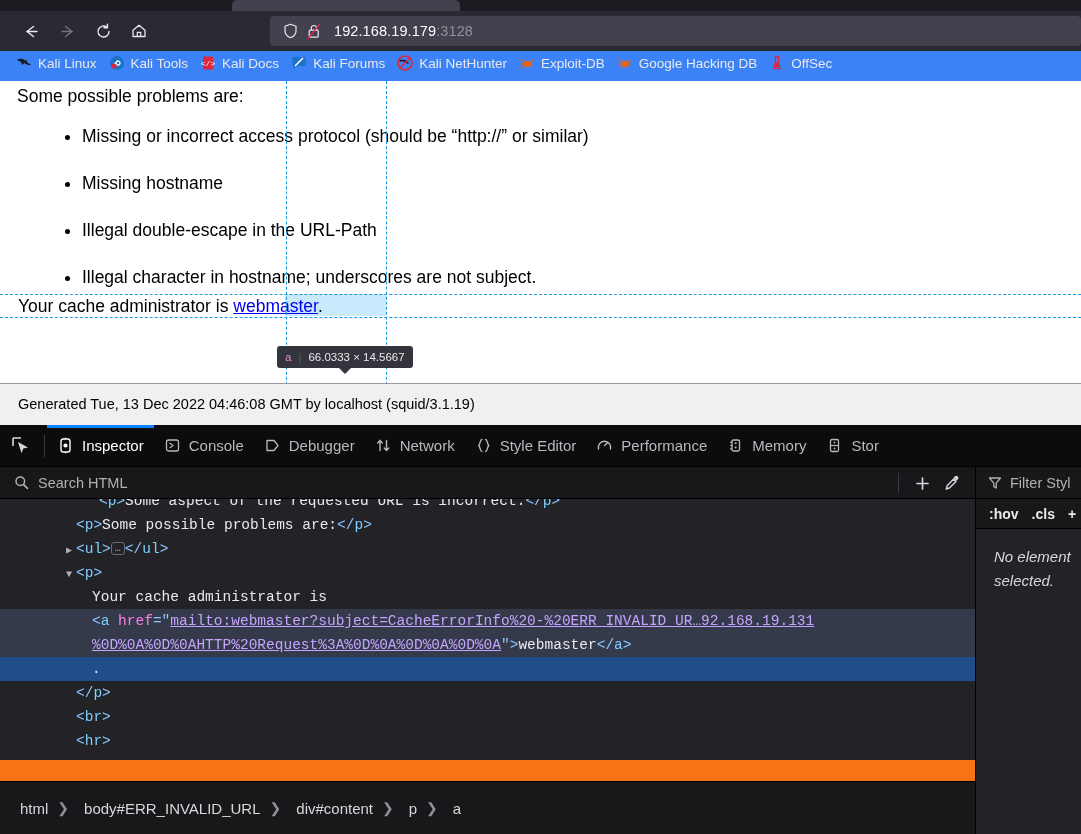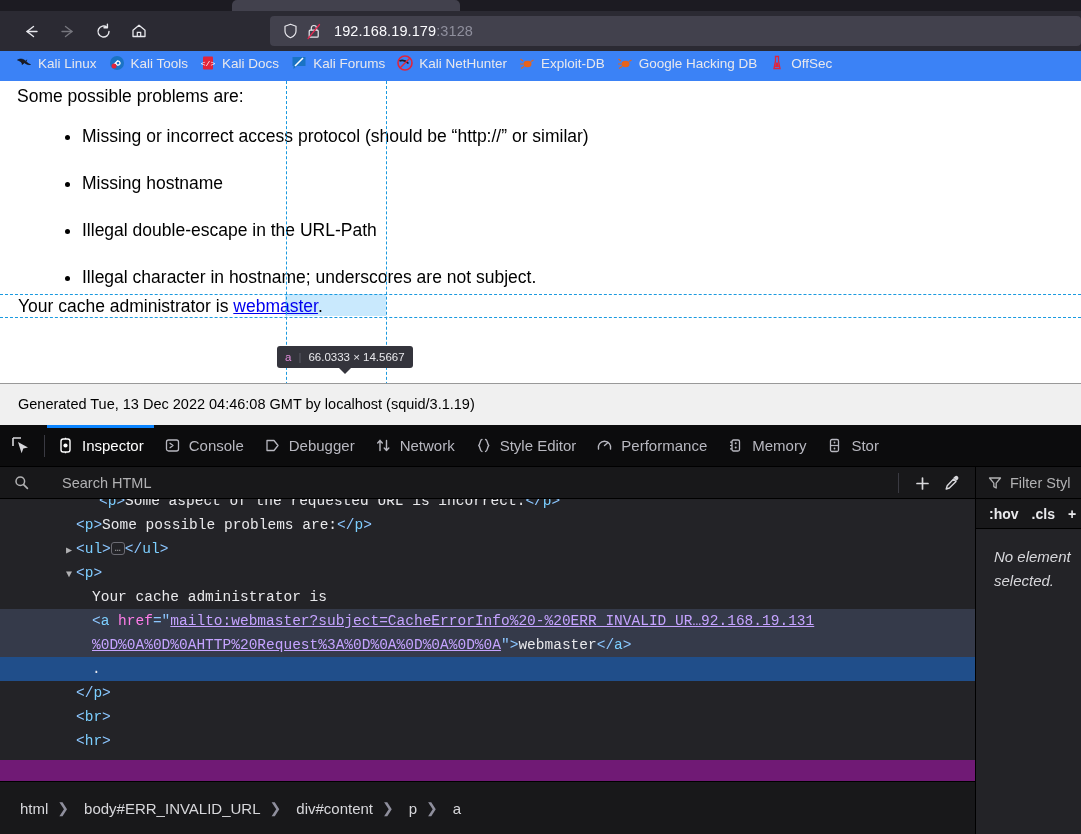--- a/index.html
+++ b/index.html
@@ -108,21 +108,21 @@
   .tooltip .dim { color: #e9e9ed; }
   .tooltip:after {
     content:''; position: absolute; left: 50%; margin-left:-6px; bottom: -6px;
     width:0;height:0; border-left:6px solid transparent; border-right:6px solid transparent;
     border-top:6px solid #34343c;
   }
 
   
   .devtools {
     position: absolute; top: 425px; left: 0; width: 1081px; height: 409px;
-    background: #701a75;
+    background: #f97316;
   }
   .dt-toolbar {
     position: absolute; top: 0; left: 0; width: 1081px; height: 42px;
     background: #0c0c0d; display: flex; align-items: center;
     border-bottom: 1px solid #000;
   }
   .dt-picker {
     width: 42px; height: 42px; display:flex; align-items:center; justify-content:center;
   }
   .dt-div { width: 1px; height: 22px; background: #3a3a42; margin: 0 2px; }
@@ -135,21 +135,21 @@
   .dt-tab.active:before {
     content:''; position:absolute; left:0; right:0; top:0; height:3px; background:#0a84ff;
   }
 
   .dt-search {
     position: absolute; top: 42px; left: 0; width: 975px; height: 32px;
     background: #18181a; display:flex; align-items:center;
     border-bottom: 1px solid #000;
   }
   .dt-search .sicon { margin-left: 14px; margin-right: 9px; display:flex; }
-  .dt-search .sph { color: #b1b1b3; font-size: 14.5px; margin-left: 24px; }
+  .dt-search .sph { color: #b1b1b3; font-size: 14.5px; }
   .dt-search-actions {
     position:absolute; right: 0px; top:0; height:32px; display:flex; align-items:center;
   }
   .dt-search-actions .sep2 { width:1px; height:20px; background:#3a3a42; margin-right:8px;}
   .dt-iconbtn { width: 30px; height: 30px; display:flex; align-items:center; justify-content:center; }
 
   .dt-markup {
     position: absolute; top: 74px; left: 0; width: 975px; height: 261px;
     background: #232327; overflow: hidden;
     font-family: "Liberation Mono", monospace; font-size: 14.5px;

